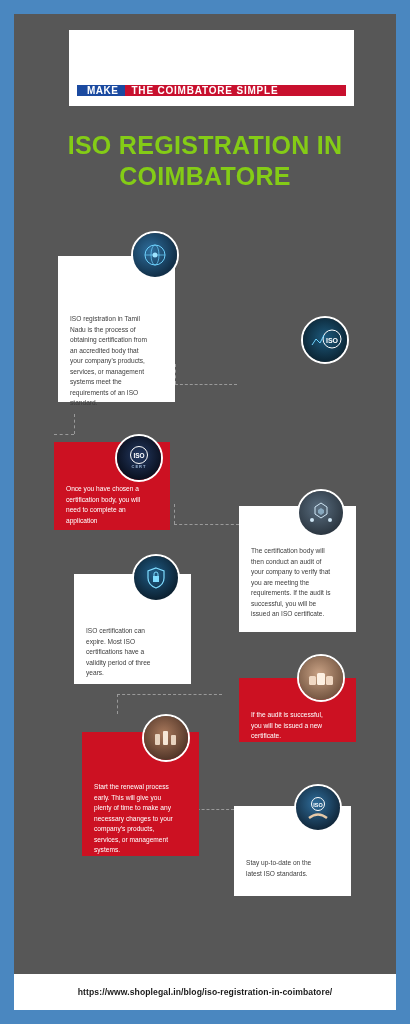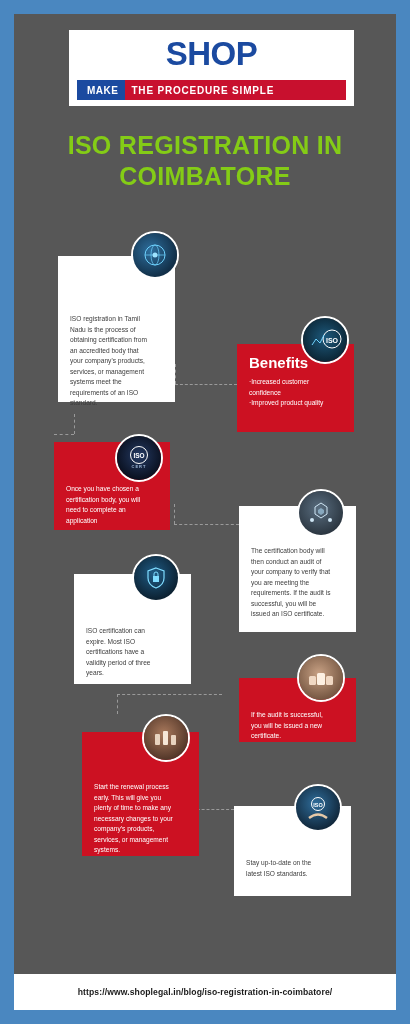--- a/index.html
+++ b/index.html
@@ -58,20 +58,21 @@
     color: #c8102e;
     letter-spacing: -0.5px;
   }
   .logo-bar {
     position: absolute;
     left: 8px;
     top: 50px;
     width: 269px;
     height: 20px;
     display: flex;
+    align-items: center;
   }
   .logo-bar-left {
     background: #1b4aa0;
     color: #ffffff;
     font-size: 10px;
     font-weight: bold;
     letter-spacing: 0.5px;
     padding: 0 7px 0 10px;
     display: flex;
     align-items: center;
@@ -184,25 +185,24 @@
   }
 </style>
 </head>
 <body>
 
 <div class="page">
   <div class="inner">
 
     <div class="logo-box">
       <div class="logo-top">
-        <span class="logo-shop">SHOP</span>
       </div>
       <div class="logo-bar">
         <div class="logo-bar-left">MAKE</div>
-        <div class="logo-bar-right">THE PROCEDURE SIMPLE</div>
+        <div class="logo-bar-right">THE COIMBATORE SIMPLE</div>
       </div>
     </div>
 
     <div class="title">ISO REGISTRATION IN COIMBATORE</div>
 
     <div class="dash-v" style="left:161px; top:350px; height:20px;"></div>
     <div class="dash-h" style="left:161px; top:370px; width:62px;"></div>
     <div class="dash-v" style="left:60px; top:400px; height:20px;"></div>
     <div class="dash-h" style="left:40px; top:420px; width:20px;"></div>
     <div class="dash-h" style="left:160px; top:510px; width:65px;"></div>
@@ -227,26 +227,20 @@
       <div class="circ-inner" style="background:radial-gradient(circle at 40% 40%, #2e6f9e 0%, #123049 70%);">
         <svg width="30" height="30" viewBox="0 0 30 30" aria-hidden="true">
           <circle cx="15" cy="15" r="10" fill="none" stroke="#6fd3ff" stroke-width="1"></circle>
           <ellipse cx="15" cy="15" rx="4" ry="10" fill="none" stroke="#6fd3ff" stroke-width="0.7"></ellipse>
           <line x1="5" y1="15" x2="25" y2="15" stroke="#6fd3ff" stroke-width="0.7"></line>
           <circle cx="15" cy="15" r="2.5" fill="#9fe4ff"></circle>
         </svg>
       </div>
     </div>
 
-    <div class="card red" style="left:223px; top:330px; width:117px; height:88px;">
-      <div class="card-title">Benefits</div>
-      <div class="bullets">·Increased customer
-confidence
-·Improved product quality</div>
-    </div>
     <div class="circle" style="left:287px; top:302px; width:48px; height:48px; background:#123a52;">
       <div class="circ-inner" style="background:radial-gradient(circle at 50% 45%, #1d5a7d 0%, #0b2433 75%);">
         <svg width="34" height="26" viewBox="0 0 34 26" aria-hidden="true">
           <circle cx="24" cy="12" r="9" fill="none" stroke="#ffffff" stroke-width="1"></circle>
           <text x="24" y="15.5" font-size="7" fill="#ffffff" text-anchor="middle" font-family="Liberation Sans, sans-serif">ISO</text>
           <path d="M4 18 l4 -6 l4 4 l4 -8" fill="none" stroke="#6fd3ff" stroke-width="1"></path>
         </svg>
       </div>
     </div>
 

